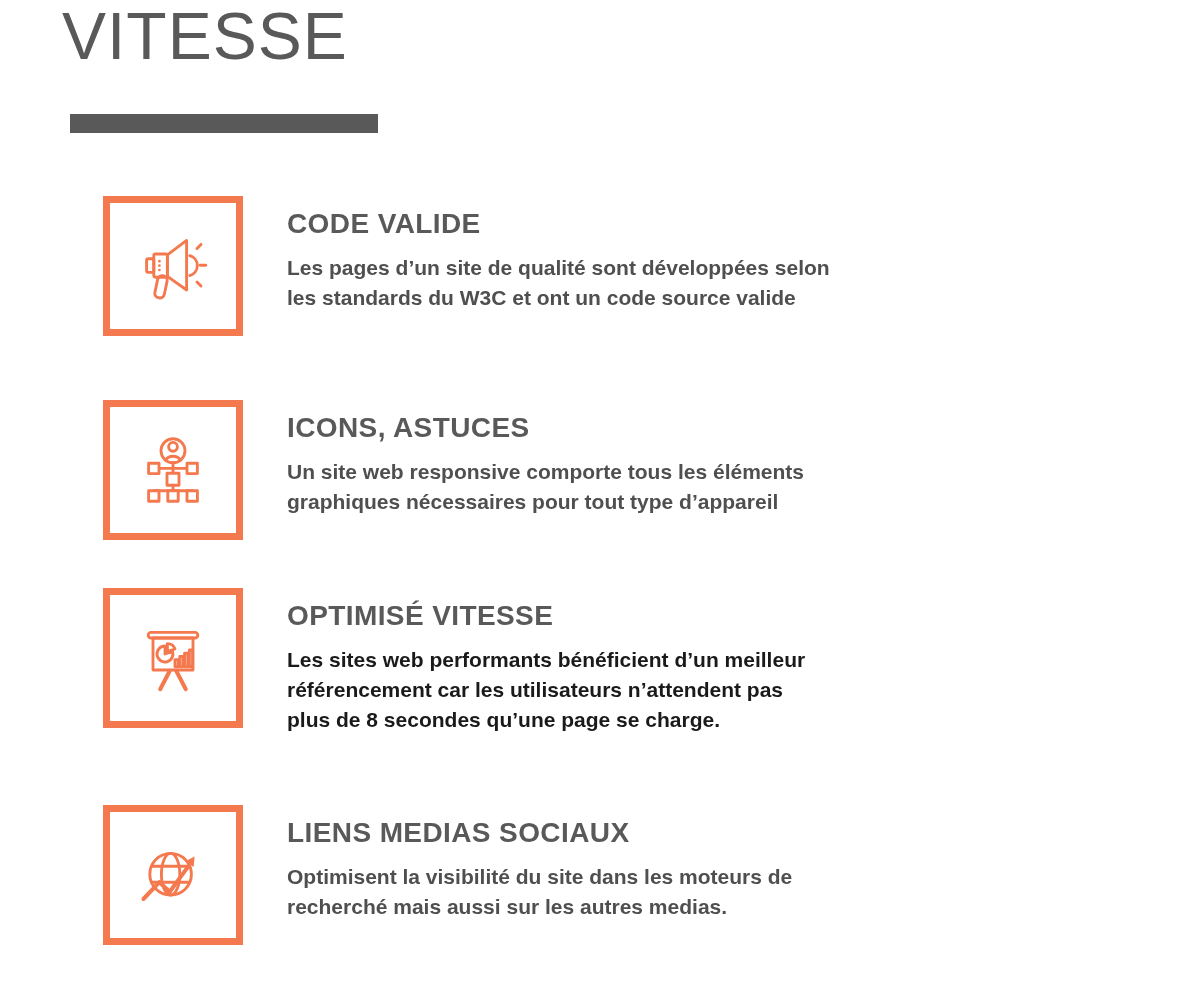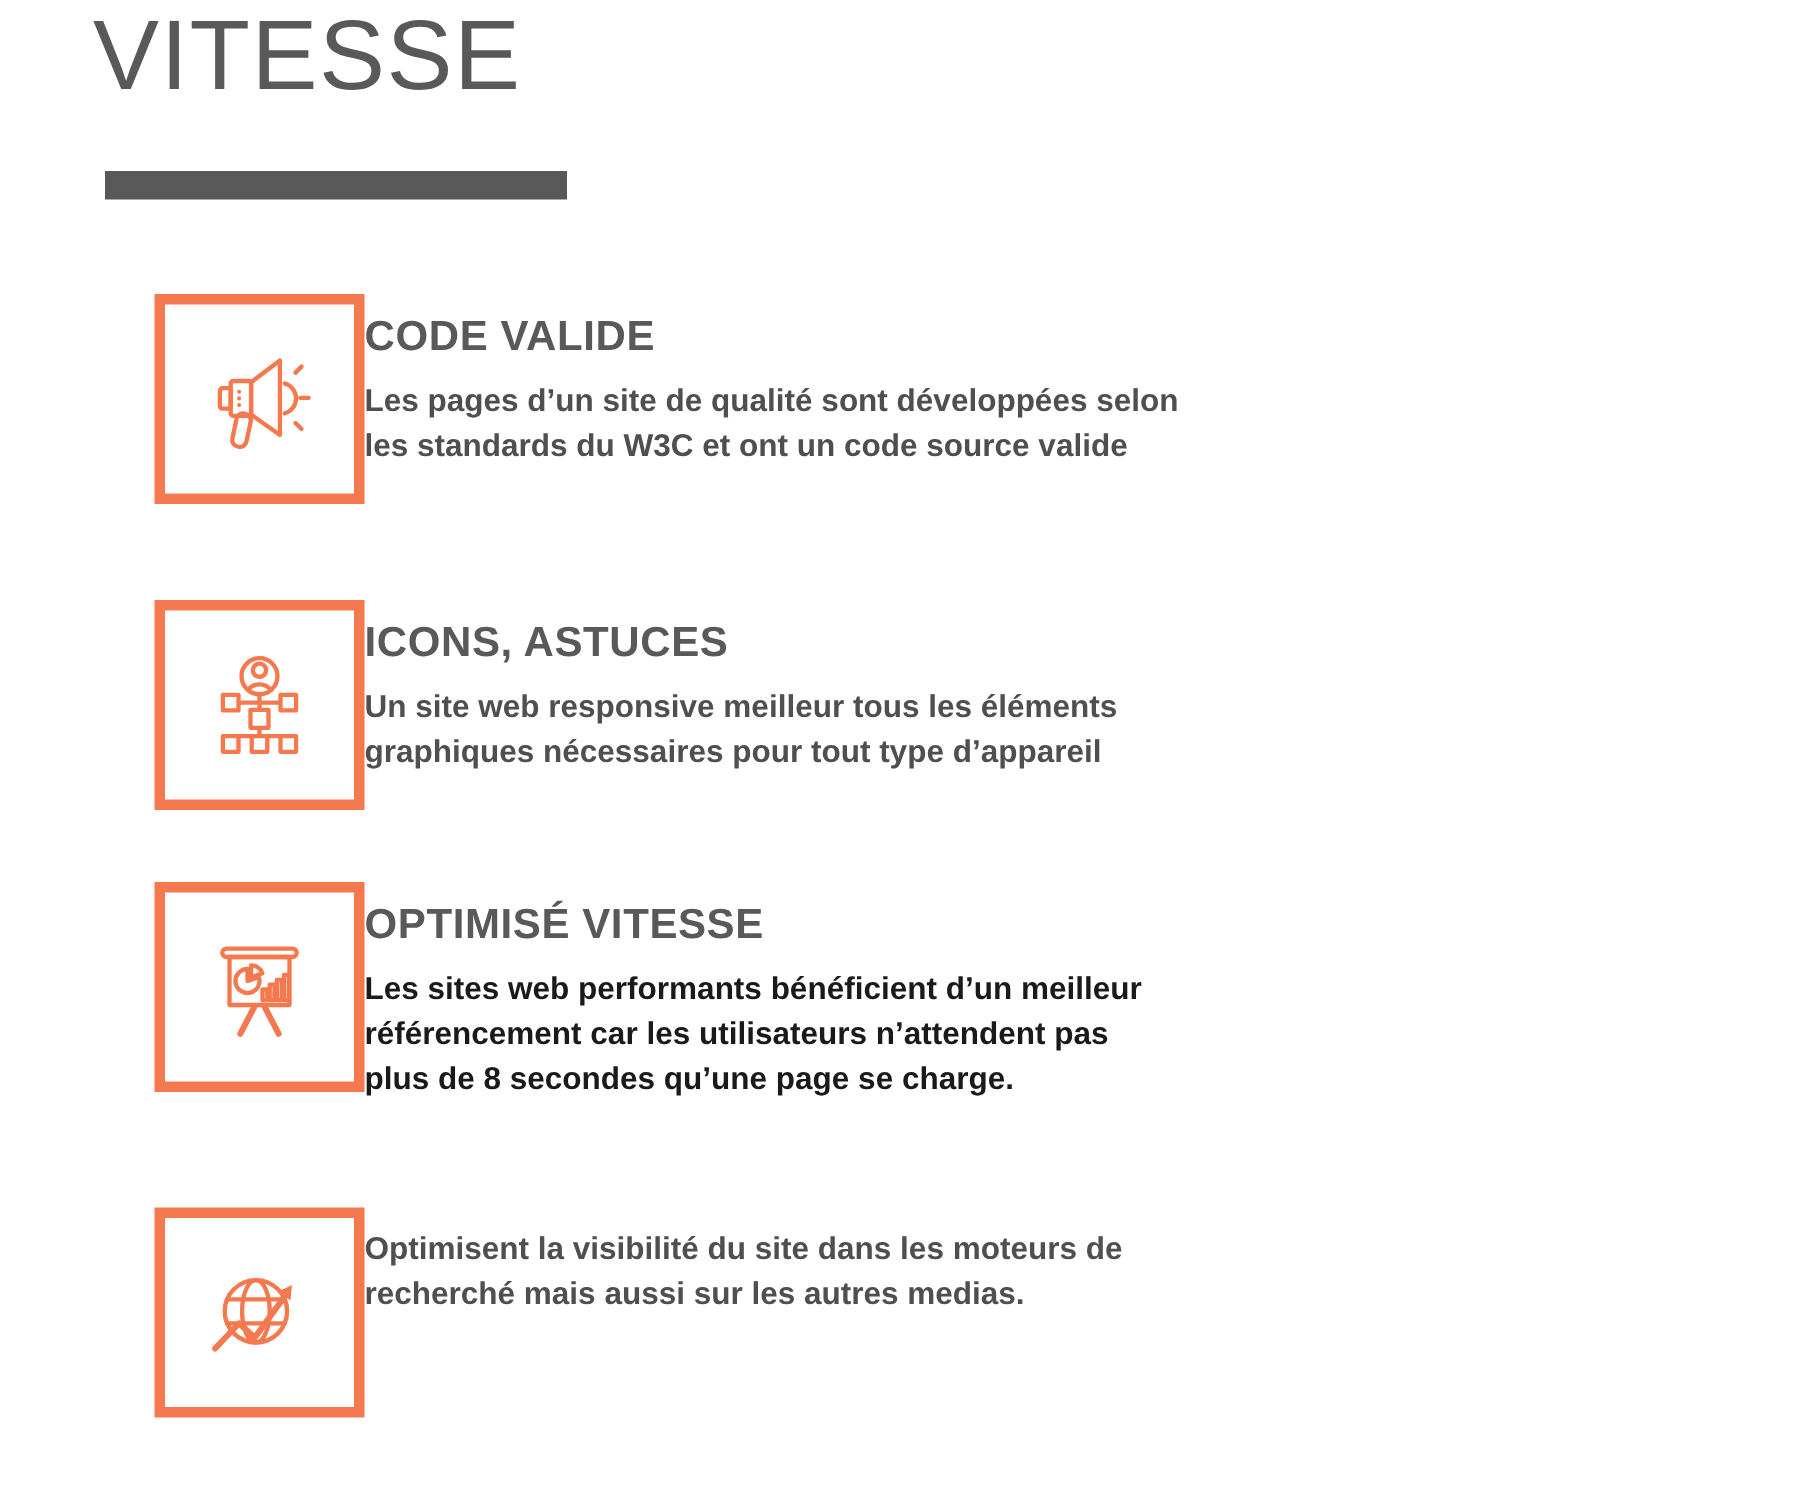--- a/index.html
+++ b/index.html
@@ -17,21 +17,21 @@
     width:308px; height:19px; background:var(--bar);
   }
   .section { position:absolute; left:103px; display:flex; align-items:flex-start; }
   .s1 { top:196px; } .s2 { top:400px; } .s3 { top:588px; } .s4 { top:805px; }
   .icon-box {
     width:140px; height:140px; box-sizing:border-box;
     border:7px solid var(--accent); background:#ffffff;
     display:flex; align-items:center; justify-content:center; flex:none;
   }
   .icon-box svg { width:80px; height:80px; display:block; }
-  .txt { width:620px; }
+  .txt { margin-left:44px; width:620px; }
   .heading {
     margin:12px 0 0 0; font-size:28px; font-weight:700;
     color:var(--heading); letter-spacing:0.4px;
   }
   .body {
     margin:13px 0 0 0; font-size:21px; line-height:30px;
     color:var(--body); white-space:pre-line;font-weight:bold;
   }
   .body.dark { color:var(--body-dark); }
   .stroke { fill:none; stroke:var(--accent); stroke-width:3.6; stroke-linecap:round; stroke-linejoin:round; }
@@ -81,21 +81,21 @@
       <rect class="sq" x="42.5" y="54" width="15" height="15"></rect>
       <path class="stroke" d="M50,69 L50,76"></path>
       <path class="stroke" d="M26,76 L74,76"></path>
       <rect class="sq" x="19.5" y="76" width="13" height="13"></rect>
       <rect class="sq" x="43.5" y="76" width="13" height="13"></rect>
       <rect class="sq" x="67.5" y="76" width="13" height="13"></rect>
     </svg>
   </div>
   <div class="txt">
     <h2 class="heading">ICONS, ASTUCES</h2>
-    <p class="body">Un site web responsive meilleur tous les éléments
+    <p class="body">Un site web responsive comporte tous les éléments
 graphiques nécessaires pour tout type d’appareil</p>
   </div>
 </div>
 
 <div class="section s3">
   <div class="icon-box">
     <svg viewBox="0 0 100 100" aria-hidden="true">
       <rect class="stroke" x="19" y="18" width="62" height="7" rx="3.5"></rect>
       <rect class="stroke" x="25" y="25" width="50" height="40"></rect>
       <path class="stroke" d="M40,45 L40,35 A10,10 0 1 0 49.4,41.6 Z"></path>
@@ -128,16 +128,17 @@
       <ellipse class="stroke" cx="47" cy="49" rx="11.5" ry="26"></ellipse>
       <g clip-path="url(#globeclip)">
         <path class="stroke" d="M19,39 L75,39"></path>
         <path class="stroke" d="M19,59 L75,59"></path>
       </g>
       <path class="stroke-thick" d="M13,80 L33,59 L46,71 L70,38"></path>
       <polygon class="fillacc" points="77,27 75.8,40 65.5,32.8"></polygon>
     </svg>
   </div>
   <div class="txt">
+    <h2 class="heading">LIENS MEDIAS SOCIAUX</h2>
     <p class="body">Optimisent la visibilité du site dans les moteurs de
 recherché mais aussi sur les autres medias.</p>
   </div>
 </div>
 
 </body></html>

